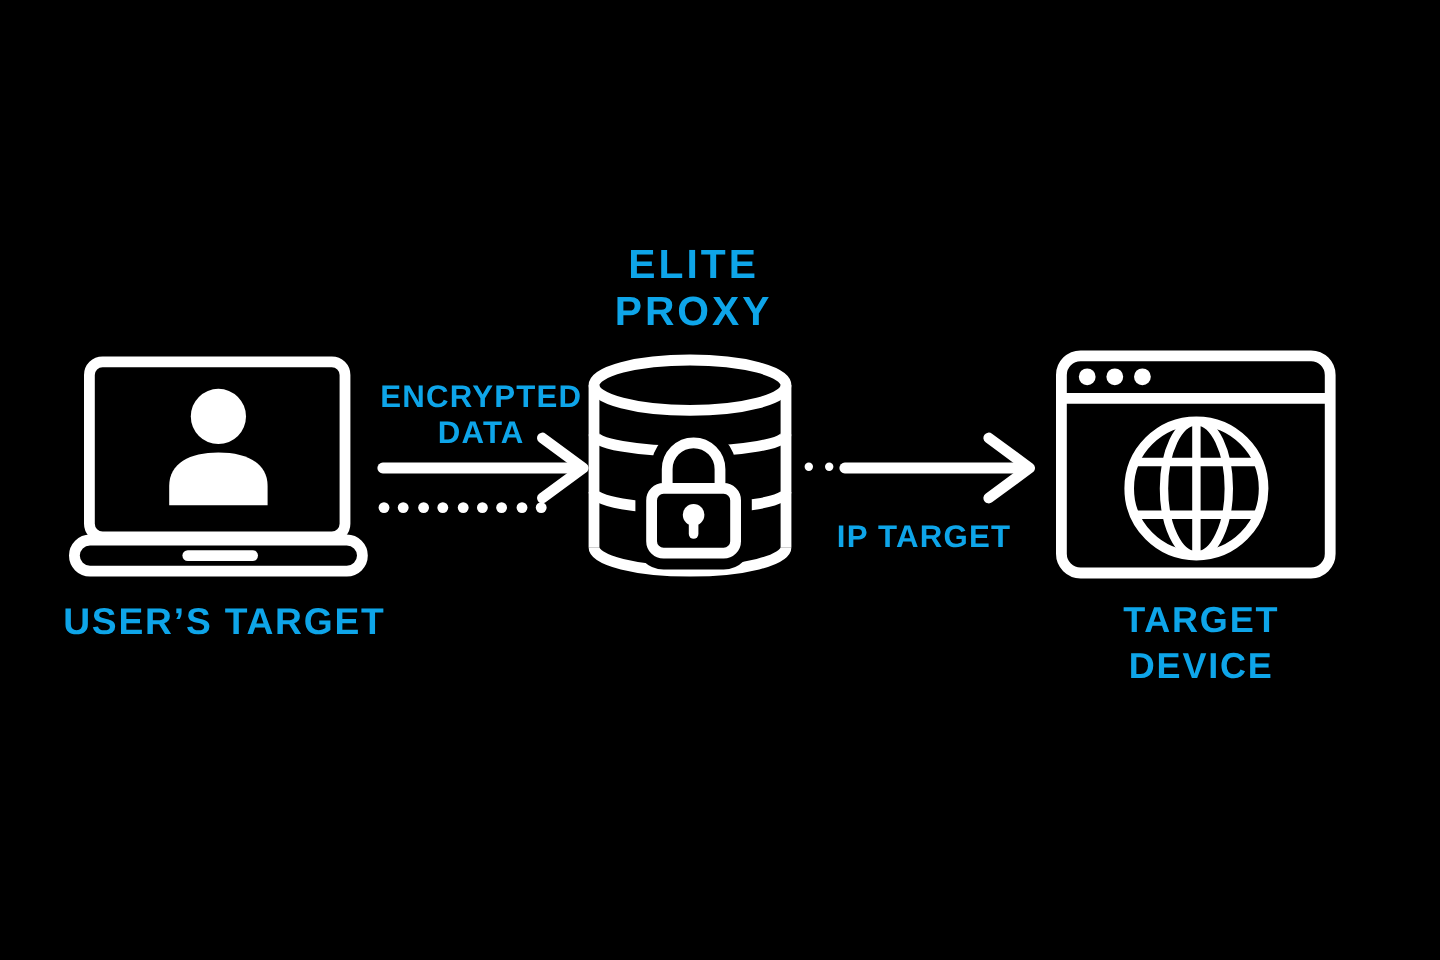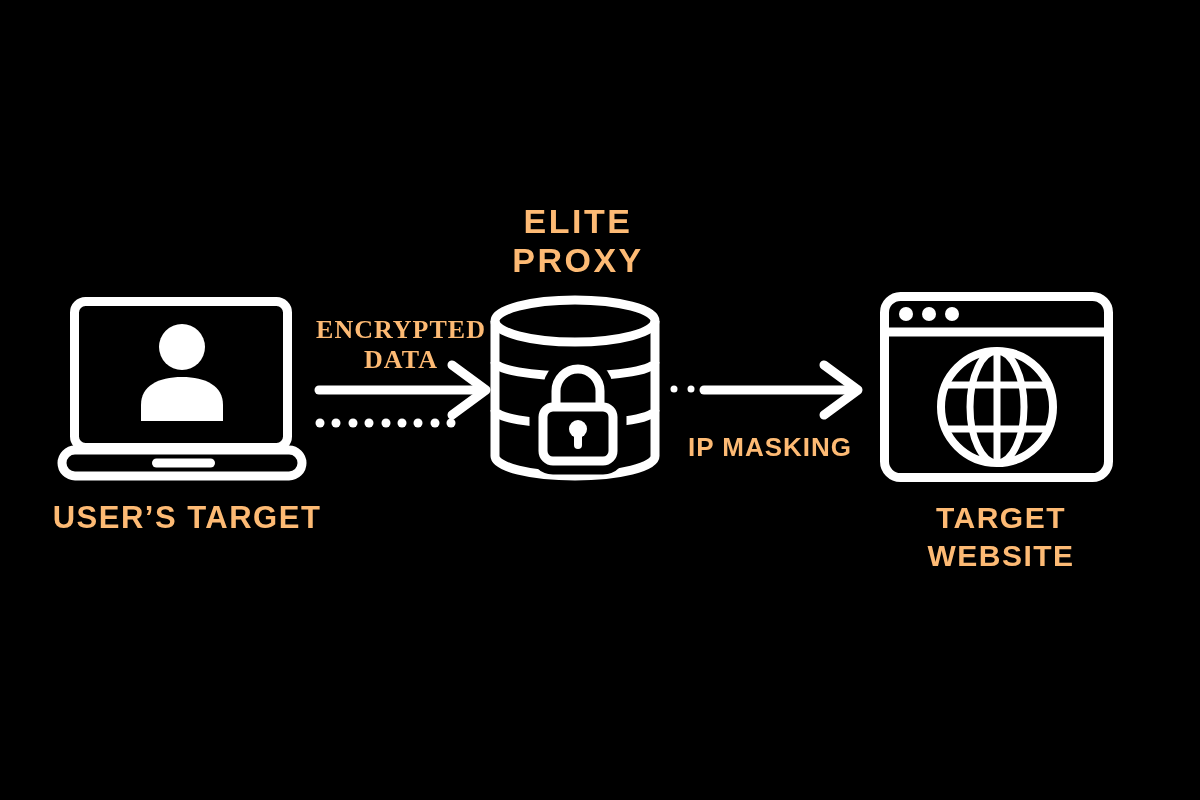--- a/index.html
+++ b/index.html
@@ -21,30 +21,30 @@
     position: absolute;
     left: 0;
     top: 0;
     width: 1200px;
     height: 800px;
     display: block;
   }
   .label {
     position: absolute;
     transform: translate(-50%, -50%);
-    color: #fdba74;
+    color: #0ea5e9;
     font-weight: 700;
     text-align: center;
     white-space: pre-line;
     line-height: 1.14;
     letter-spacing: 1px;
   }
   .label-user-device   { left: 187px; top: 518px; font-size: 31px; letter-spacing: 1.5px; }
   .label-elite-proxy   { left: 578px; top: 241px; font-size: 34px; letter-spacing: 2.5px; line-height: 39px; }
-  .label-encrypted     { left: 401px; top: 345px; font-size: 26px; line-height: 30px; font-family: Liberation Serif, serif; }
+  .label-encrypted     { left: 401px; top: 345px; font-size: 26px; line-height: 30px; }
   .label-ip-masking    { left: 770px; top: 448px; font-size: 26px; }
   .label-target        { left: 1001px; top: 537px; font-size: 30px; letter-spacing: 1.5px; line-height: 38px; }
 </style>
 </head>
 <body>
 
 <div class="canvas">
 
   <svg class="art" viewBox="0 0 1200 800" xmlns="http://www.w3.org/2000/svg">
 
@@ -129,20 +129,20 @@
       </g>
     </g>
   </svg>
 
   <div class="label label-elite-proxy">ELITE
 PROXY</div>
 
   <div class="label label-encrypted">ENCRYPTED
 DATA</div>
 
-  <div class="label label-ip-masking">IP MASKING</div>
+  <div class="label label-ip-masking">IP TARGET</div>
 
   <div class="label label-user-device">USER’S TARGET</div>
 
   <div class="label label-target">TARGET
-WEBSITE</div>
+DEVICE</div>
 
 </div>
 
 </body></html>

